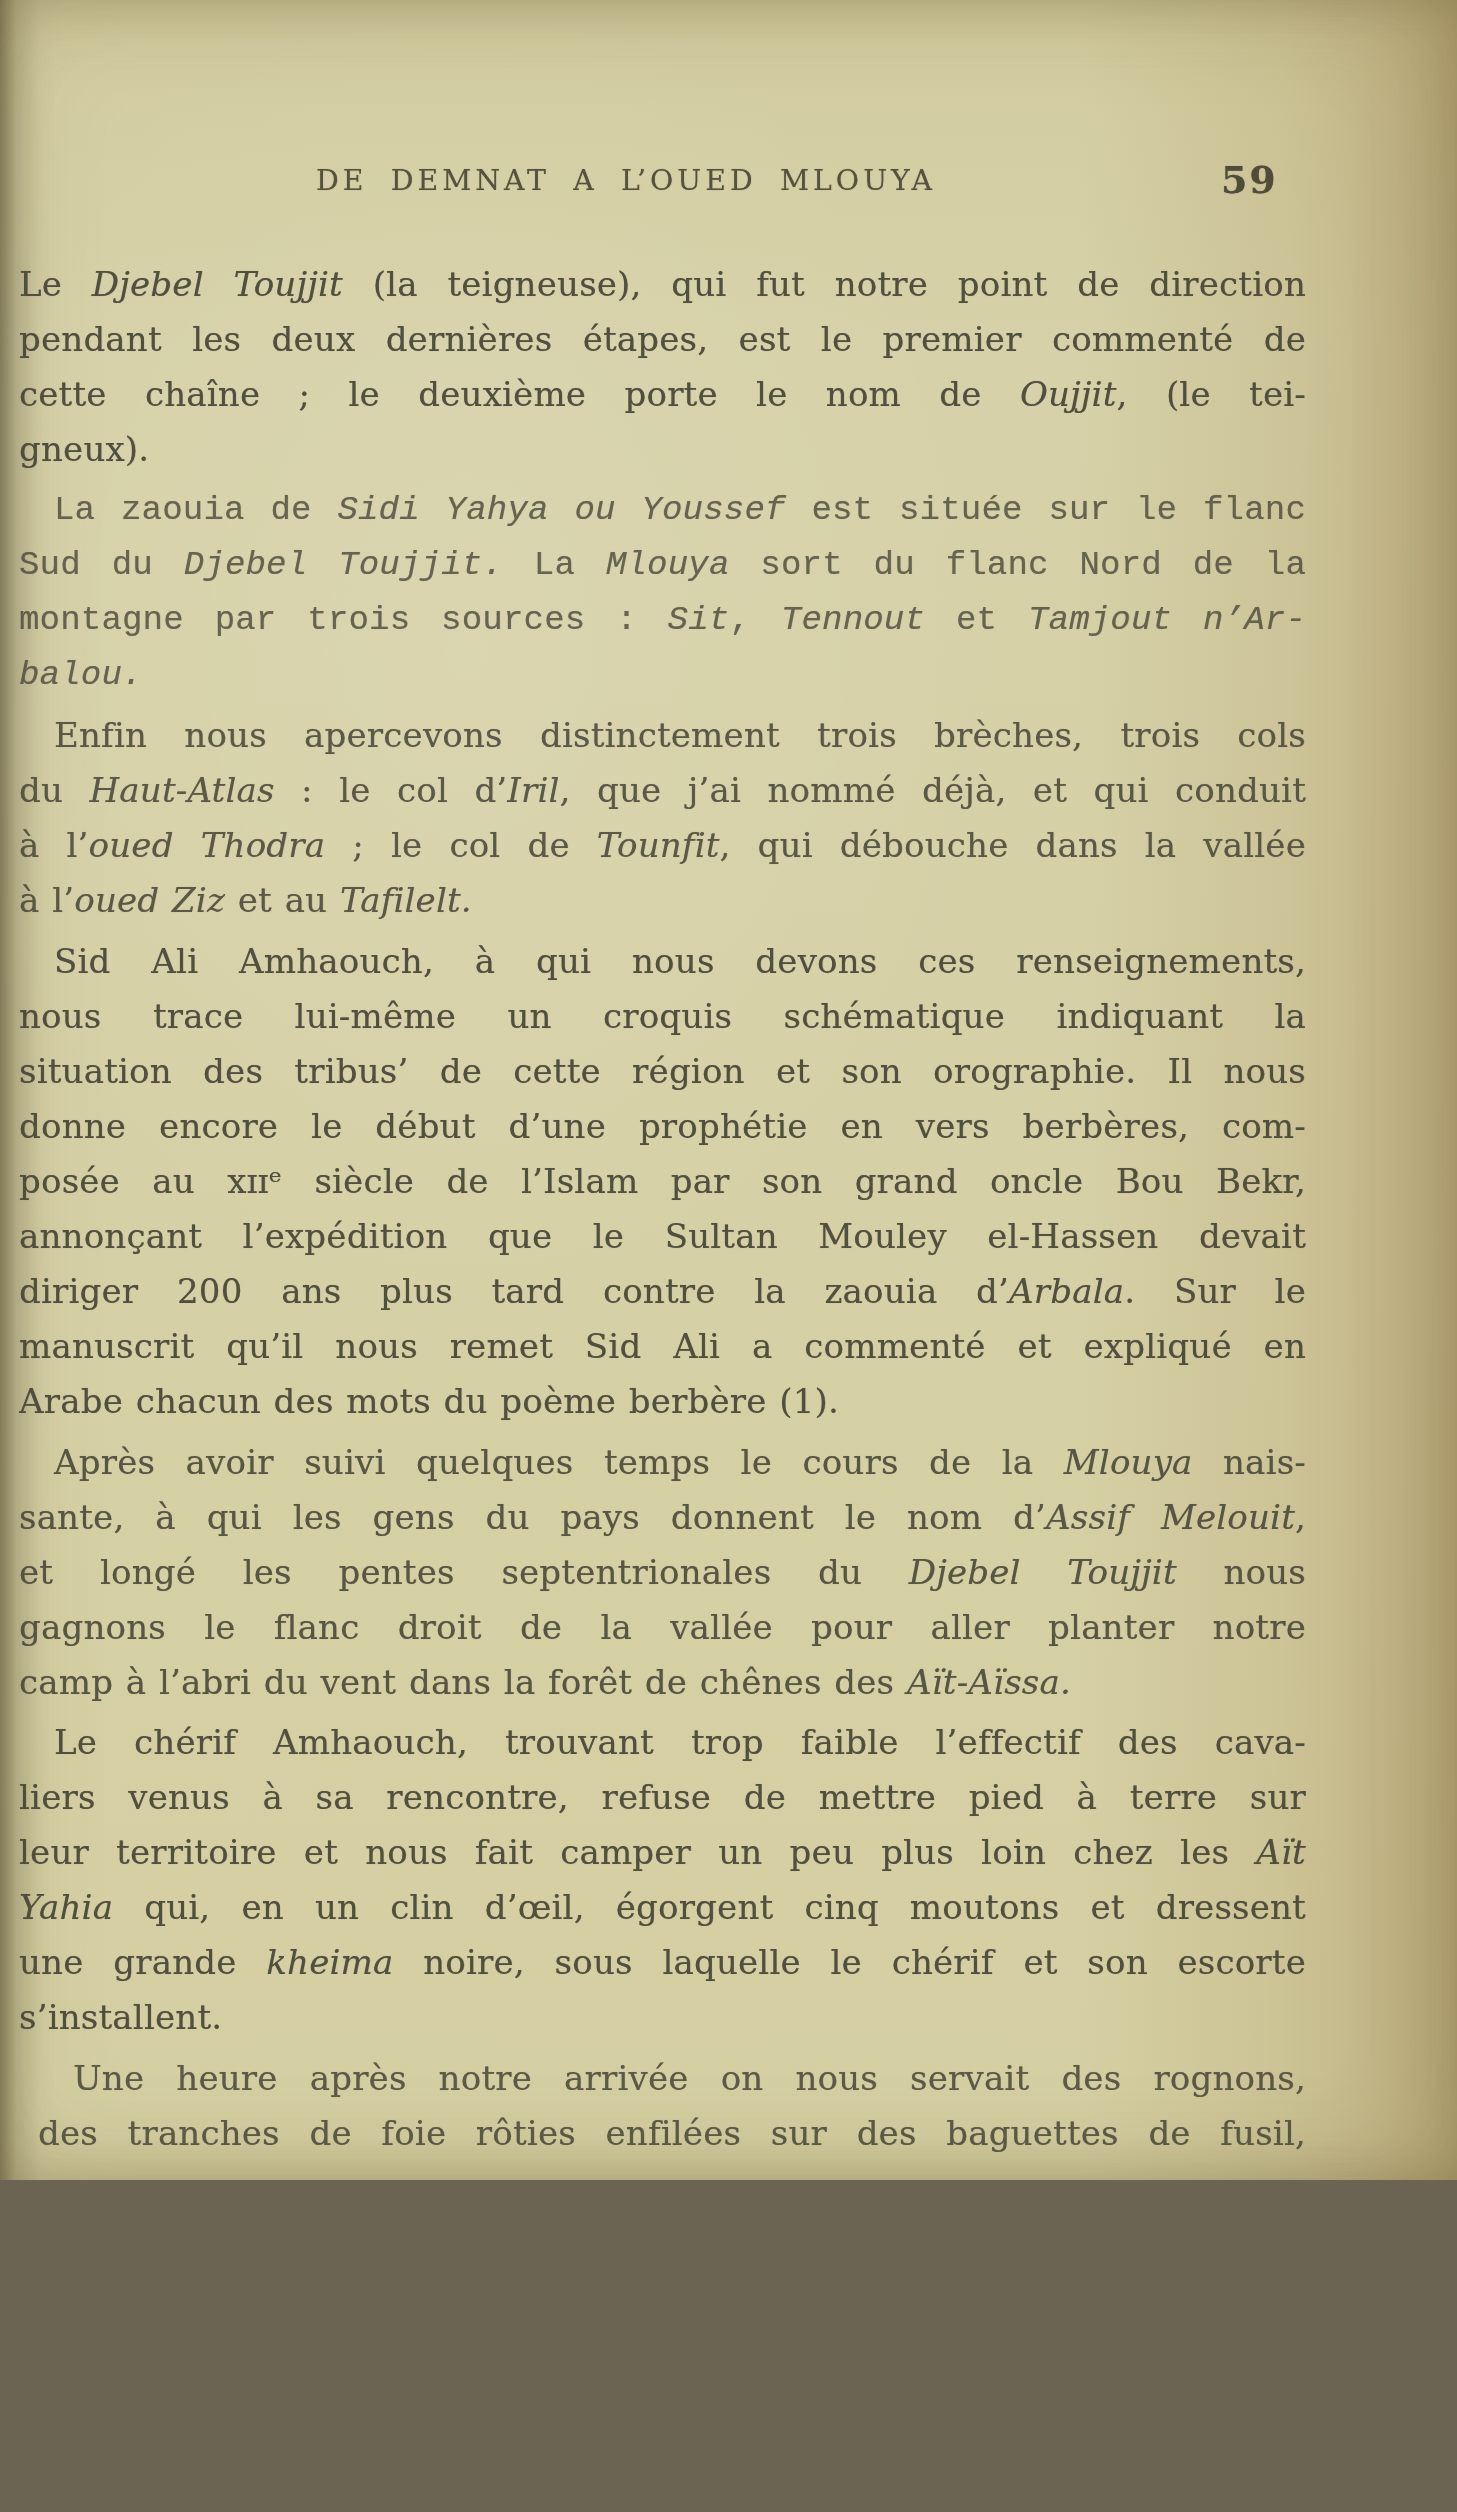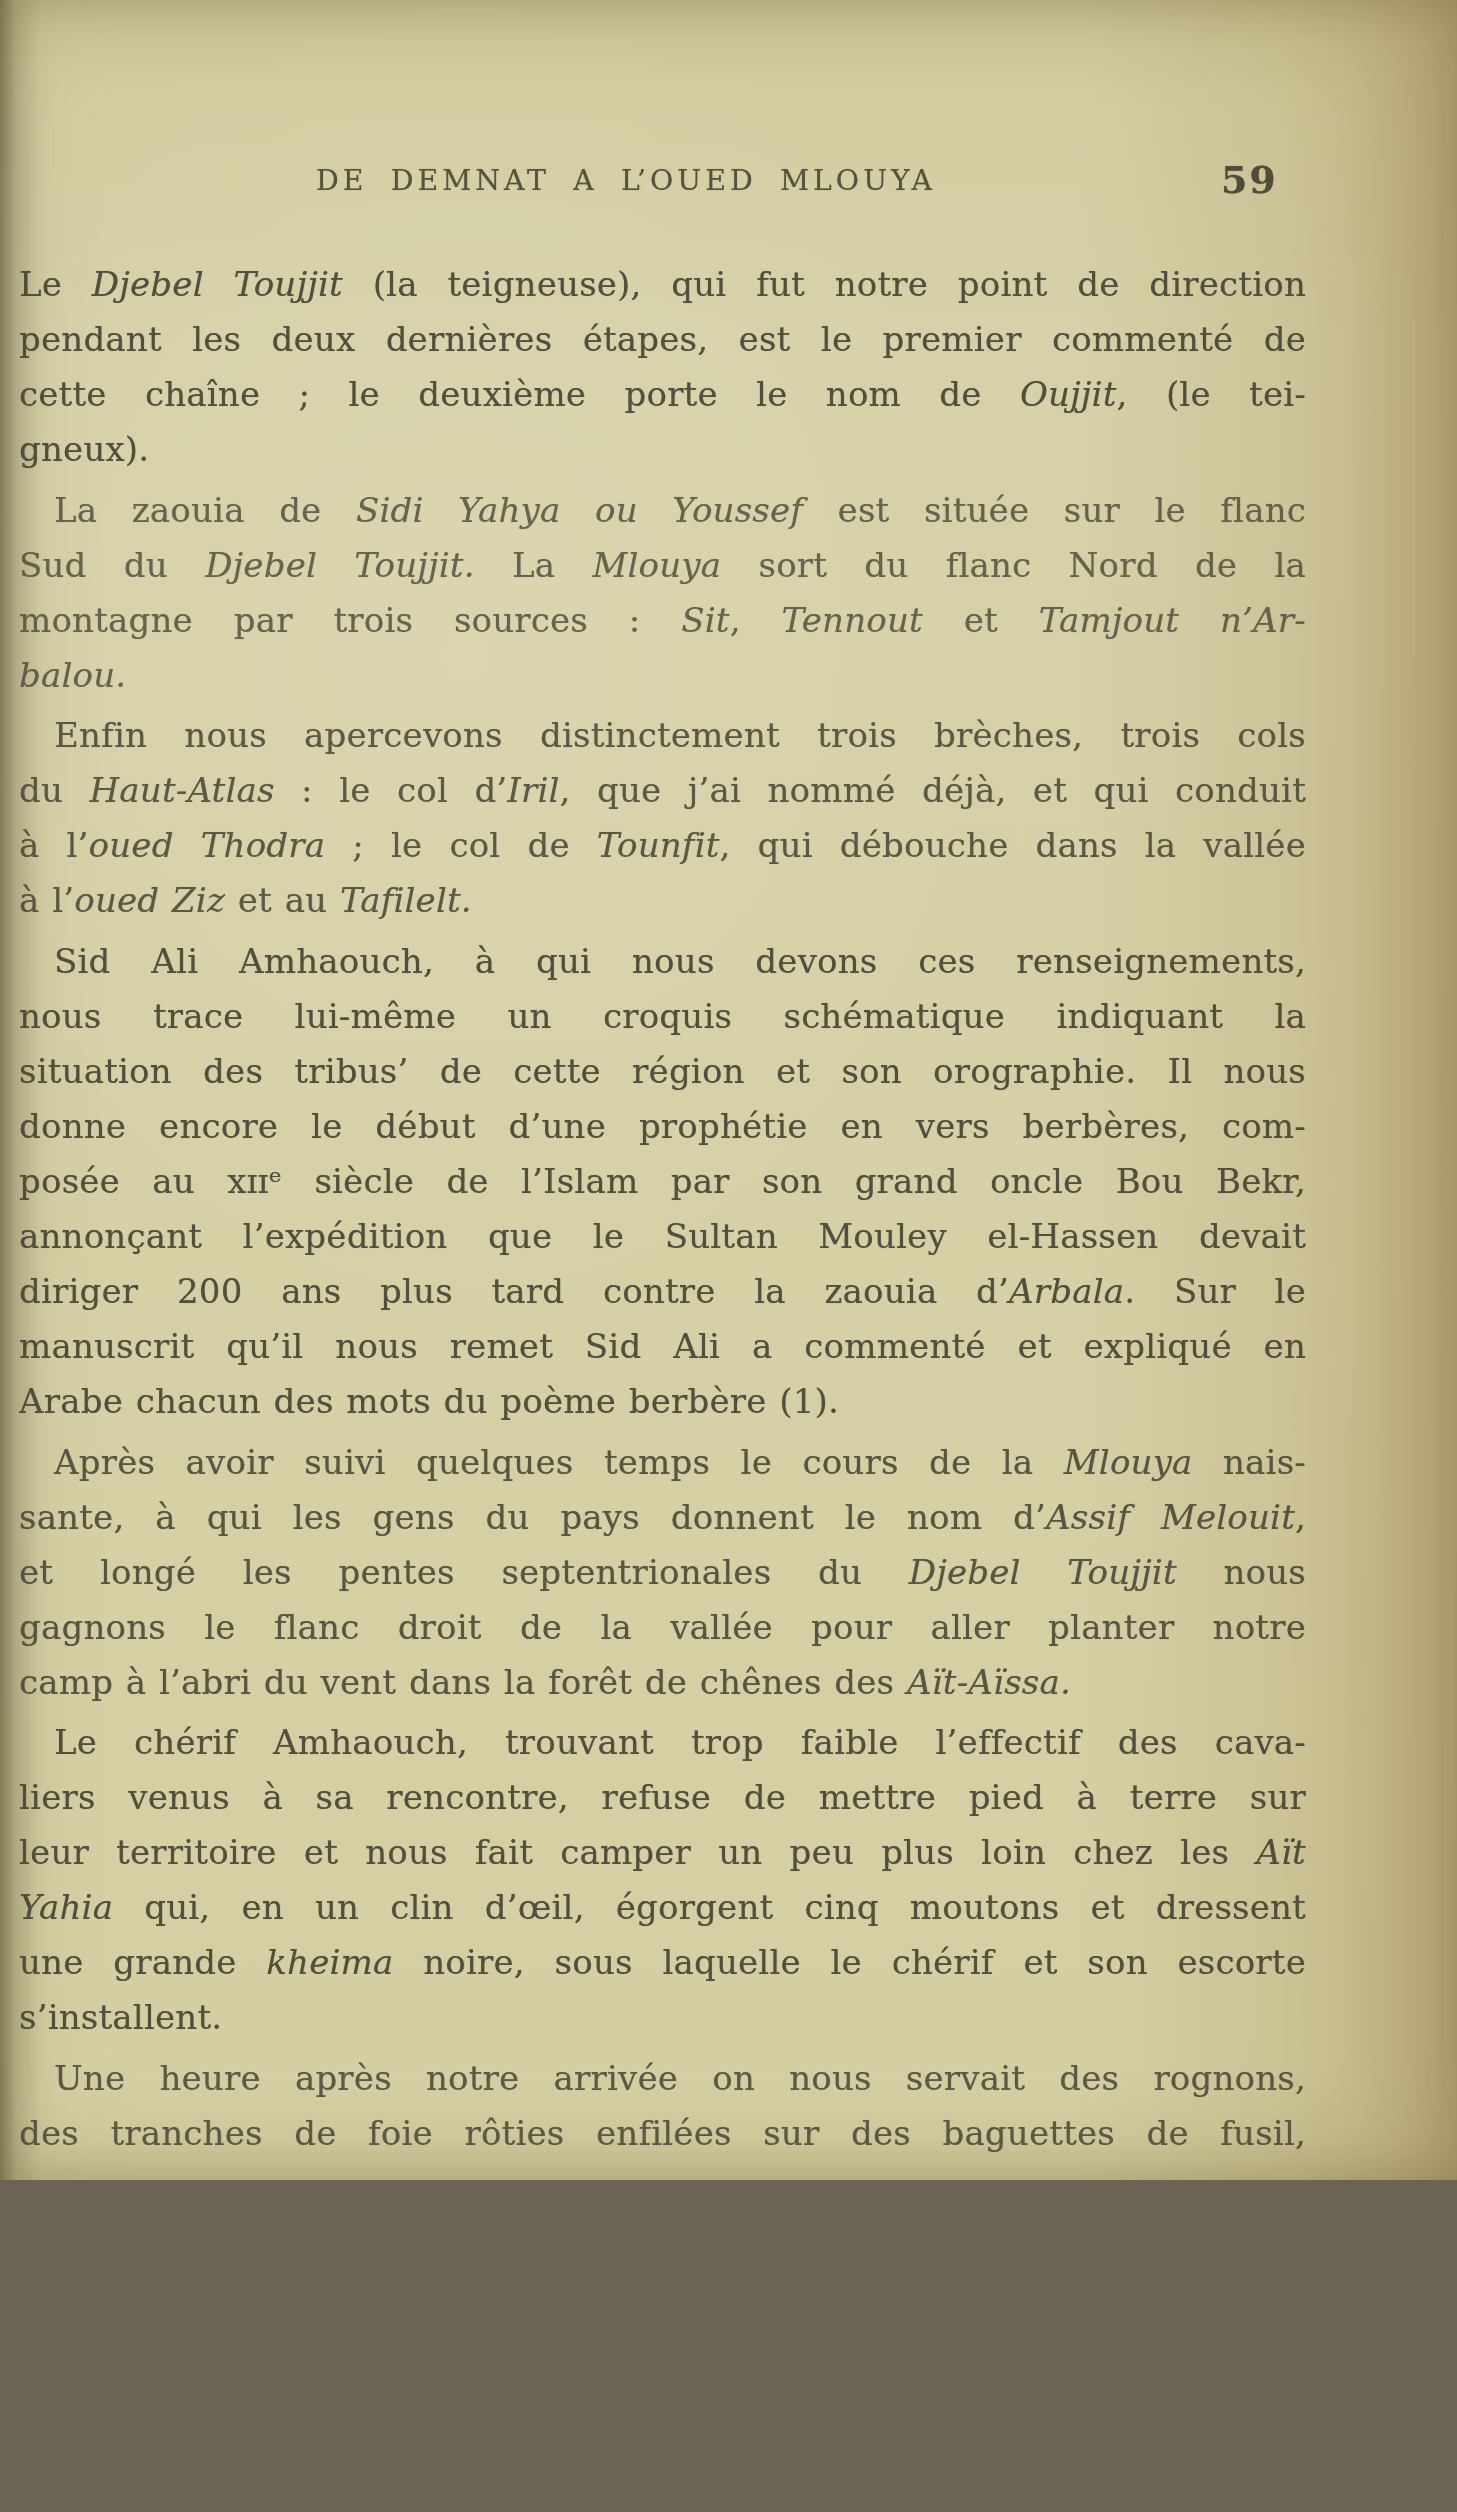--- a/index.html
+++ b/index.html
@@ -35,24 +35,24 @@
     position:absolute;left:19px;top:257px;width:1287px;
     font-size:34px;line-height:55px;
     word-spacing:1.7px;letter-spacing:0.2px;
     text-shadow:0.3px 0.3px 0 rgba(74,73,57,0.30), 0 0 1.1px rgba(74,73,57,0.28);
   }
   .para{margin:0 0 5.7px 0;}
   .ln{height:55px;overflow:hidden;opacity:0.95;}
   .ln.j{text-align:justify;}
   .ln.j::after{content:"";display:inline-block;width:100%;height:0;}
   .ln.ind{text-indent:35px;}
-  .para:nth-of-type(2) .ln{opacity:0.80;}
+  .para:nth-of-type(2) .ln{opacity:0.80;font-family:Liberation Mono, monospace;}
   .para:nth-of-type(3) .ln{opacity:0.88;}
   .para:nth-of-type(5) .ln{opacity:0.90;}
-  .para:nth-of-type(7) .ln{opacity:0.87;}
+  .para:nth-of-type(7) .ln{opacity:0.87;margin-left:19px;}
   .it{font-style:italic;}
   .bd{font-weight:normal;}
   .footnote{
     position:absolute;left:42px;top:2228px;
     font-size:30px;line-height:40px;
     word-spacing:1.7px;
     opacity:0.85;
     text-shadow:0.3px 0.3px 0 rgba(74,73,57,0.30), 0 0 1.1px rgba(74,73,57,0.25);
   }
 </style>

